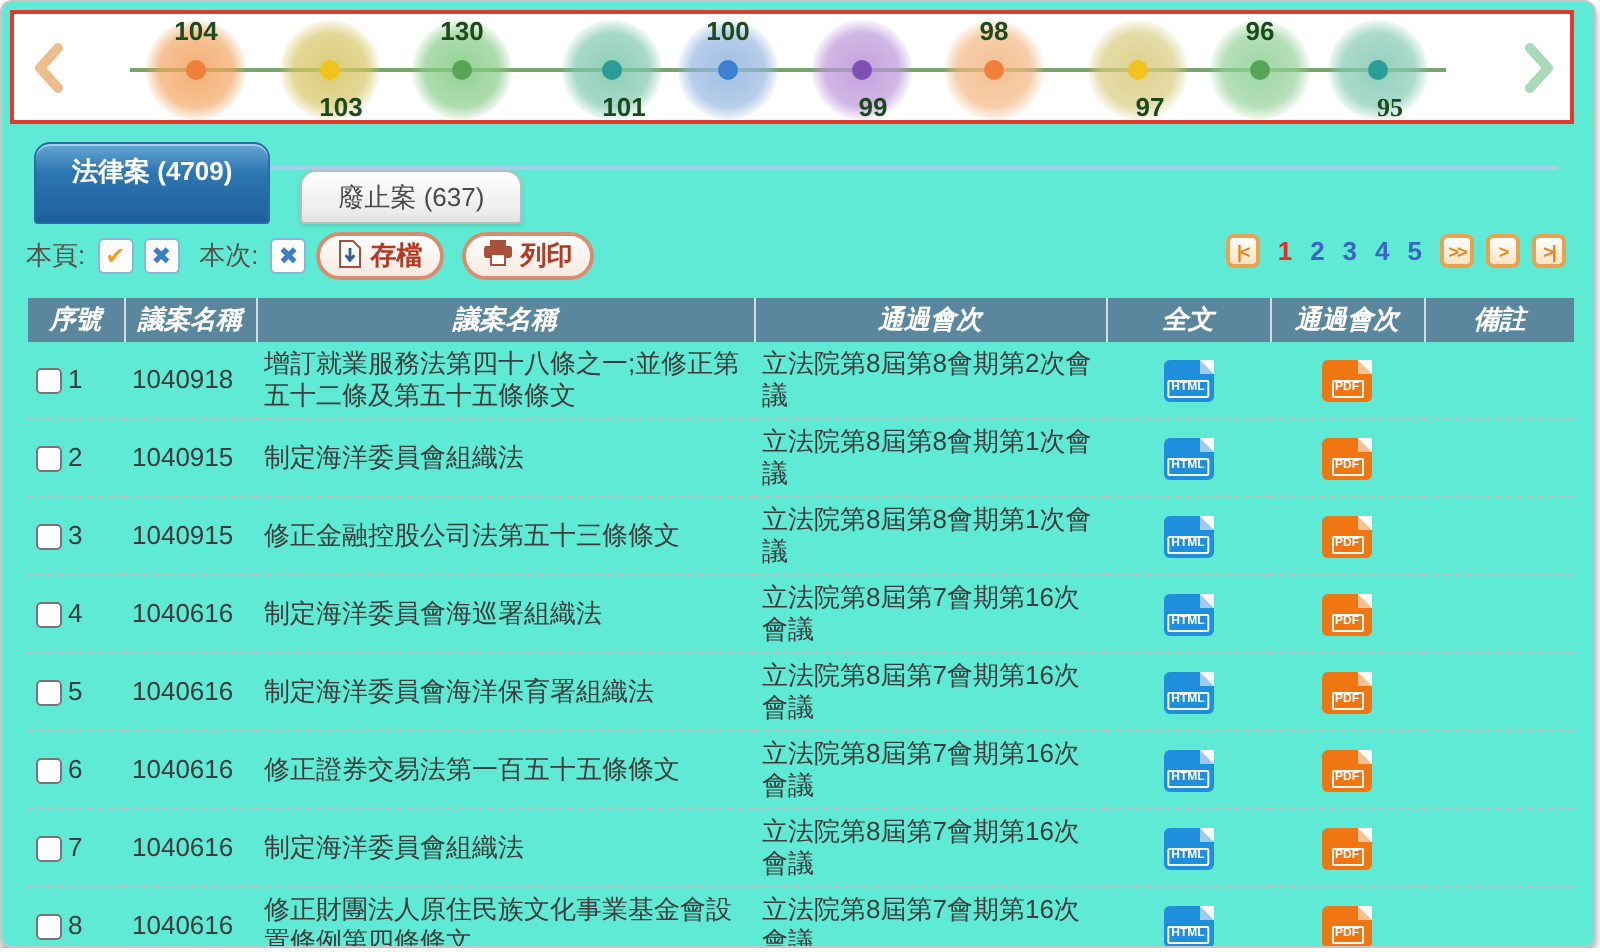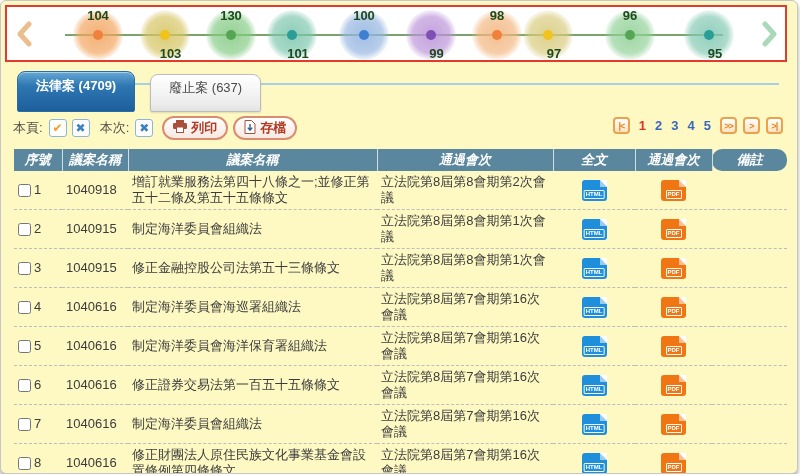--- a/index.html
+++ b/index.html
@@ -1,19 +1,19 @@
 <!DOCTYPE html>
 <html><head>
 <meta charset="utf-8">
 <style>
   html,body { margin:0; padding:0; background:#fff; }
   body { font-family:"Liberation Sans","DejaVu Sans",sans-serif; }
   .page {
     position:relative; width:798px; height:474px; box-sizing:border-box;
-    background:#fef9c3; border:1px solid #c6c6c6; border-radius:6px;
+    background:#5eead4; border:1px solid #c6c6c6; border-radius:6px;
     box-shadow:0 3px 4px rgba(0,0,0,.35); overflow:hidden;
   }
 
   
   .timeline {
     position:absolute; left:4px; top:4px; width:782px; height:57px;
     border:2px solid #e23b2e; background:#fff; box-sizing:border-box;
   }
   .tl-line { position:absolute; left:58px; right:62px; top:27px; height:2px; background:#79a46b; }
   .tl-chevron { position:absolute; top:14px; width:20px; height:26px; cursor:pointer; }
@@ -33,21 +33,21 @@
   .tab-topline { position:absolute; left:6px; right:10px; top:2px; height:2px; background:#a9cfe7; }
   .tabs { position:absolute; left:6px; bottom:0; display:flex; align-items:flex-end; gap:15px; }
   .tab { position:relative; box-sizing:border-box; text-align:center; font-size:13px;
          border-radius:8px 8px 2px 2px; cursor:pointer; white-space:nowrap; padding:0 18px; }
   .tab.active {
     height:41px; line-height:28px; color:#fff; font-weight:bold;
     background:linear-gradient(180deg,#66a9d6 0%,#2e77b2 35%,#1d5f9c 100%);
     border:1px solid #2a6ca6; box-shadow:inset 0 1px 0 rgba(255,255,255,.45);
   }
   .tab.inactive {
-    height:38px; line-height:25px; color:#4a4a4a;
+    height:27px; line-height:25px; color:#4a4a4a;
     background:linear-gradient(180deg,#ffffff 0%,#ececec 80%,#e2e2e2 100%);
     border:1px solid #bcbcbc; box-shadow:0 1px 2px rgba(0,0,0,.12);
   }
 
   
   .toolbar { position:absolute; left:12px; top:115px; height:24px; display:flex;
              align-items:center; gap:5px; font-size:13px; color:#55504a; }
   .mini-btn { width:18px; height:18px; box-sizing:border-box; border:1px solid #8cb6d6;
               border-radius:3px; background:#fdfdfd; display:inline-flex; align-items:center;
               justify-content:center; font-size:12px; cursor:pointer; line-height:1; }
@@ -67,21 +67,21 @@
             background:linear-gradient(180deg,#fff,#fbe3c0); display:inline-flex;
             align-items:center; justify-content:center; cursor:pointer; }
   .pg-num { font-weight:bold; color:#3a66c0; cursor:pointer; padding:0 1px; }
   .pg-num.current { color:#e03027; cursor:default; }
 
   
   .grid { position:absolute; left:13px; top:148px; width:773px; border-collapse:collapse;
           table-layout:fixed; font-size:13px; }
   .grid th { background:#5b879e; color:#fff; font-weight:bold; height:22px; padding:0 2px;
              border-right:1px solid #cfdde5; text-align:center;font-style:italic; }
-  .grid th:last-child { border-right:none;border-radius:10px; }
+  .grid th:last-child { border-right:none; }
   .grid td { border-bottom:1px dashed #bdbdbd; padding:3px 4px; line-height:16px;
              color:#3c3c3c; vertical-align:middle; }
   .grid tr:last-child td { border-bottom:2px solid #8a8a8a; }
   .cell-left { text-align:left; }
   .cell-center { text-align:center; }
   .rowcheck { display:flex; align-items:center; gap:3px; }
   .rowcheck input { width:13px; height:13px; margin:0; }
 
   
   .icon-doc { position:relative; width:25px; height:21px; border-radius:3px; margin:0 auto;
@@ -113,45 +113,45 @@
           <div class="yr above">104</div>
         </div>
         <div class="bubble" style="left: 157.5px; background: radial-gradient(circle, rgba(214, 196, 99, 0.867) 0%, rgba(214, 196, 99, 0.667) 52%, rgba(214, 196, 99, 0) 74%);">
           <div class="dot" style="background: rgb(242, 194, 29);"></div>
           <div class="yr below">103</div>
         </div>
         <div class="bubble" style="left: 224px; background: radial-gradient(circle, rgba(132, 202, 132, 0.867) 0%, rgba(132, 202, 132, 0.667) 52%, rgba(132, 202, 132, 0) 74%);">
           <div class="dot" style="background: rgb(85, 165, 85);"></div>
           <div class="yr above">130</div>
         </div>
-        <div class="bubble" style="left: 285px; background: radial-gradient(circle, rgba(124, 198, 172, 0.867) 0%, rgba(124, 198, 172, 0.667) 52%, rgba(124, 198, 172, 0) 74%);">
+        <div class="bubble" style="left: 299px; background: radial-gradient(circle, rgba(124, 198, 172, 0.867) 0%, rgba(124, 198, 172, 0.667) 52%, rgba(124, 198, 172, 0) 74%);">
           <div class="dot" style="background: rgb(42, 157, 150);"></div>
           <div class="yr below">101</div>
         </div>
         <div class="bubble" style="left: 357px; background: radial-gradient(circle, rgba(147, 180, 224, 0.867) 0%, rgba(147, 180, 224, 0.667) 52%, rgba(147, 180, 224, 0) 74%);">
           <div class="dot" style="background: rgb(61, 127, 210);"></div>
           <div class="yr above">100</div>
         </div>
         <div class="bubble" style="left: 423.5px; background: radial-gradient(circle, rgba(187, 147, 216, 0.867) 0%, rgba(187, 147, 216, 0.667) 52%, rgba(187, 147, 216, 0) 74%);">
           <div class="dot" style="background: rgb(126, 79, 180);"></div>
           <div class="yr below">99</div>
         </div>
         <div class="bubble" style="left: 490px; background: radial-gradient(circle, rgba(242, 182, 127, 0.867) 0%, rgba(242, 182, 127, 0.667) 52%, rgba(242, 182, 127, 0) 74%);">
           <div class="dot" style="background: rgb(240, 129, 61);"></div>
           <div class="yr above">98</div>
         </div>
-        <div class="bubble" style="left: 541px; background: radial-gradient(circle, rgba(216, 202, 124, 0.867) 0%, rgba(216, 202, 124, 0.667) 52%, rgba(216, 202, 124, 0) 74%);">
+        <div class="bubble" style="left: 562px; background: radial-gradient(circle, rgba(216, 202, 124, 0.867) 0%, rgba(216, 202, 124, 0.667) 52%, rgba(216, 202, 124, 0) 74%);">
           <div class="dot" style="background: rgb(242, 194, 29);"></div>
           <div class="yr below">97</div>
         </div>
         <div class="bubble" style="left: 623px; background: radial-gradient(circle, rgba(144, 208, 150, 0.867) 0%, rgba(144, 208, 150, 0.667) 52%, rgba(144, 208, 150, 0) 74%);">
           <div class="dot" style="background: rgb(85, 165, 85);"></div>
           <div class="yr above">96</div>
         </div>
-        <div class="bubble" style="left: 702px; background: radial-gradient(circle, rgba(130, 200, 178, 0.867) 0%, rgba(130, 200, 178, 0.667) 52%, rgba(130, 200, 178, 0) 74%);">
+        <div class="bubble" style="left: 682px; background: radial-gradient(circle, rgba(130, 200, 178, 0.867) 0%, rgba(130, 200, 178, 0.667) 52%, rgba(130, 200, 178, 0) 74%); font-family: Liberation Serif, serif;">
           <div class="dot" style="background: rgb(42, 157, 150);"></div>
           <div class="yr below">95</div>
         </div>
       </div>
     <span class="tl-chevron tl-next">
       <svg width="20" height="26" viewBox="0 0 20 26">
           <polyline points="6,3 15,13 6,23" fill="none" stroke="#a9d9b9" stroke-width="5" stroke-linecap="round" stroke-linejoin="round"></polyline>
         </svg>
     </span>
   </div>
@@ -169,38 +169,38 @@
     <span class="mini-btn mini-check">
         <span>✔</span>
       </span>
     <span class="mini-btn mini-x">
         <span>✖</span>
       </span>
     <span class="toolbar-label" style="margin-left:5px;text-align:right;">本次:</span>
     <span class="mini-btn mini-x">
         <span>✖</span>
       </span>
+    <span class="pill-btn">
+      <span>
+        <svg width="12" height="14" viewBox="0 0 12 14">
+            <path d="M1 0.5 h6.5 l3.5 3.5 v9.5 h-10 z" fill="#fff" stroke="#a8503c"></path>
+            <path d="M6 4 v6 M3.8 7.6 l2.2 2.6 2.2 -2.6" fill="none" stroke="#2f5e8f" stroke-width="1.4"></path>
+          </svg>
+      </span>
+      <span>存檔</span>
+    </span>
     <span class="pill-btn" style="margin-left:4px;">
       <span>
         <svg width="14" height="13" viewBox="0 0 14 13">
             <rect x="3" y="0" width="8" height="3.5" fill="#a8503c"></rect>
             <rect x="0" y="3" width="14" height="6" rx="1.2" fill="#a8503c"></rect>
             <rect x="3.5" y="7" width="7" height="5.5" fill="#fff" stroke="#a8503c"></rect>
           </svg>
       </span>
       <span>列印</span>
-    </span>
-    <span class="pill-btn">
-      <span>
-        <svg width="12" height="14" viewBox="0 0 12 14">
-            <path d="M1 0.5 h6.5 l3.5 3.5 v9.5 h-10 z" fill="#fff" stroke="#a8503c"></path>
-            <path d="M6 4 v6 M3.8 7.6 l2.2 2.6 2.2 -2.6" fill="none" stroke="#2f5e8f" stroke-width="1.4"></path>
-          </svg>
-      </span>
-      <span>存檔</span>
     </span>
   </div>
 
   <div class="pagination">
     <span class="pg-btn">|&lt;</span>
     <span id="pg-nums" style="display:inline-flex;gap:7px;margin:0 2px;">
         <span class="pg-num current">1</span>
         <span class="pg-num">2</span>
         <span class="pg-num">3</span>
         <span class="pg-num">4</span>

